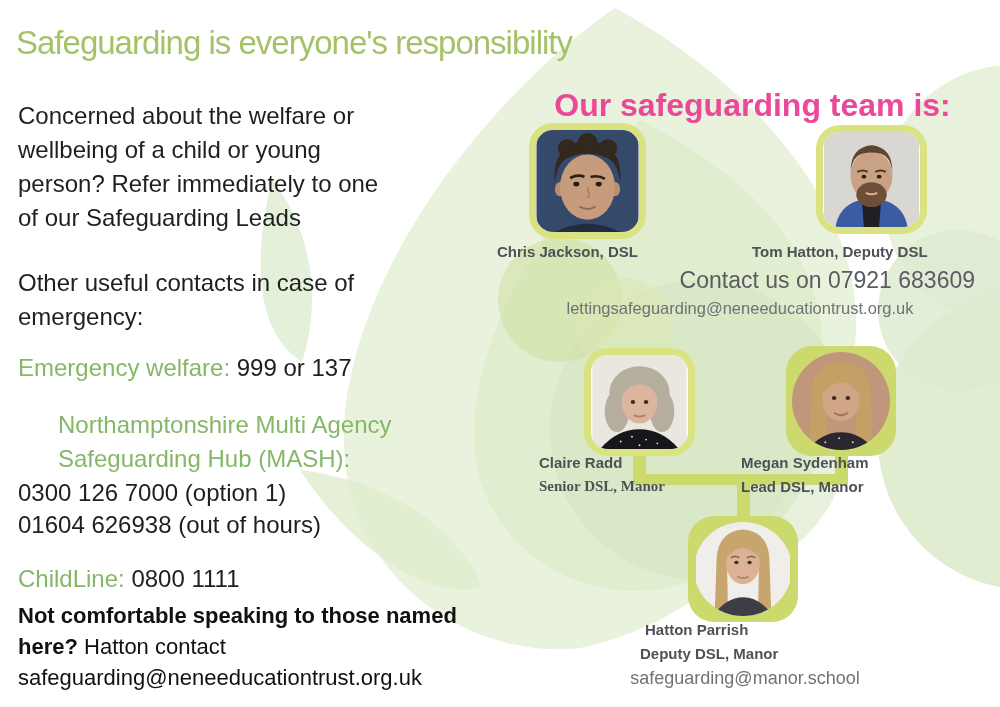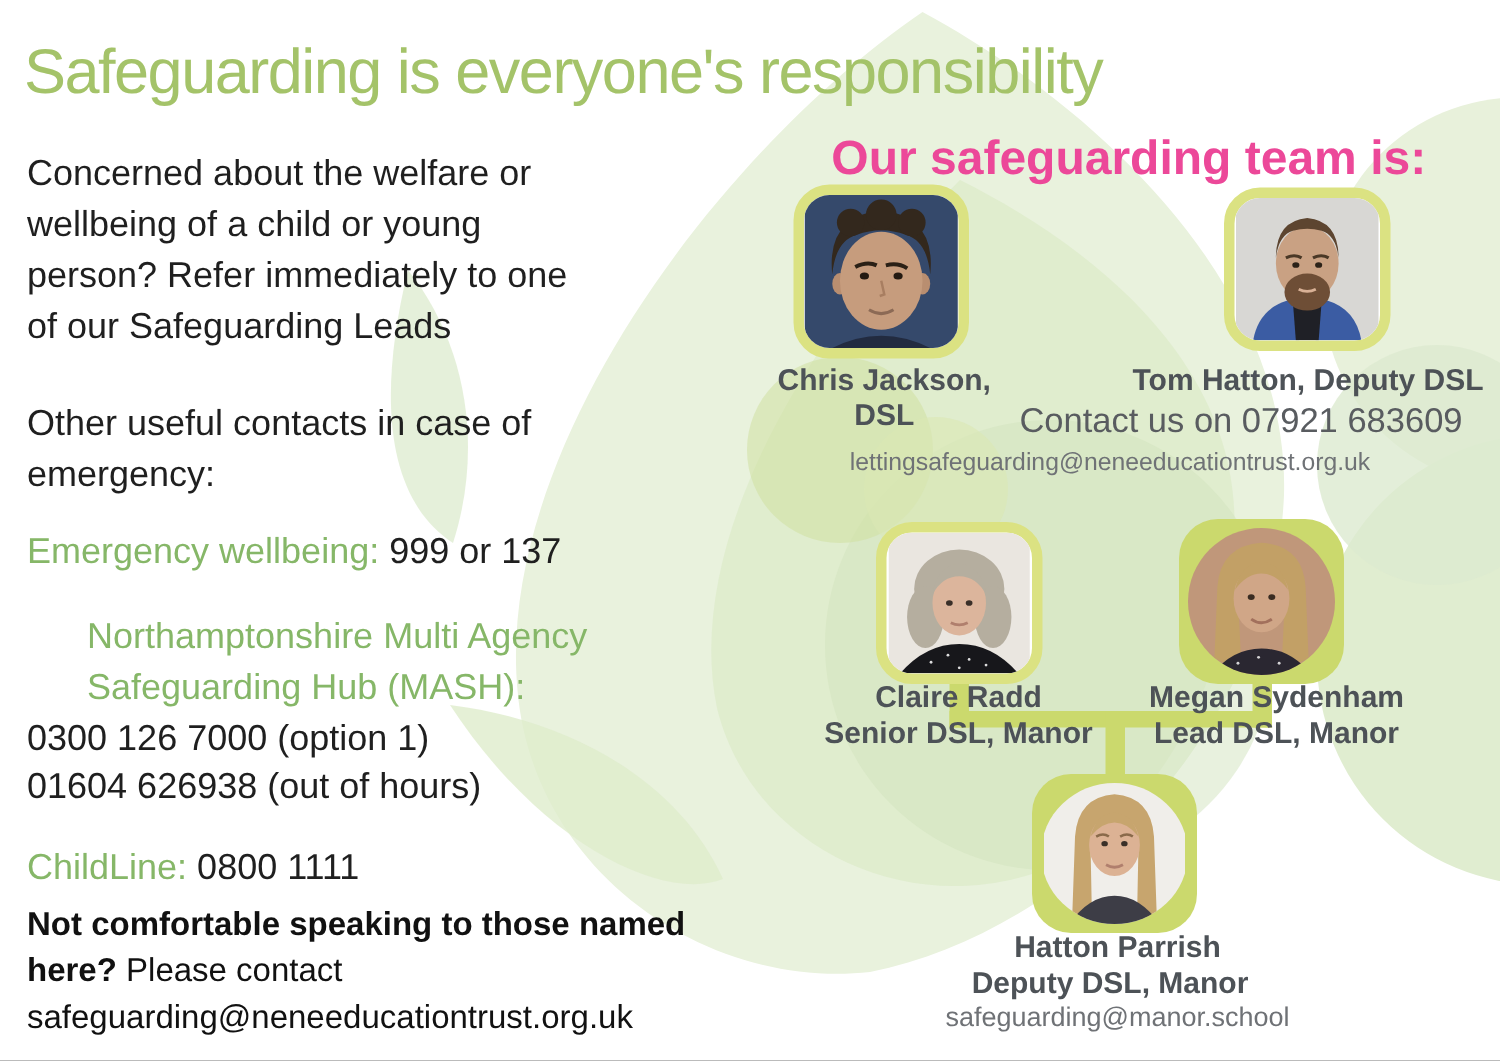--- a/index.html
+++ b/index.html
@@ -15,21 +15,21 @@
   *{margin:0;padding:0;box-sizing:border-box;}
   html,body{background:#888;}
   .poster{
     position:relative;width:1000px;height:707px;background:#ffffff;
     overflow:hidden;margin:0 auto;
     font-family:"Liberation Sans", sans-serif;
   }
   .bg{position:absolute;inset:0;z-index:0;}
   .abs{position:absolute;}
   .title{
-    left:16px;top:24px;width:975px;font-size:42px;letter-spacing:-1px;
+    left:16px;top:24px;width:975px;font-size:33px;letter-spacing:-1px;
     color:var(--title-green);font-weight:400;white-space:nowrap;z-index:4;
   }
   .body-text{font-size:24px;line-height:34px;color:var(--body-black);z-index:4;}
   .multiline{white-space:pre-line;}
   .green{color:var(--text-green);}
   .black{color:var(--body-black);}
   .intro{left:18px;top:99px;width:470px;}
   .other{left:18px;top:266px;width:470px;}
   .emergency{left:18px;top:351px;width:470px;}
   .mash-green{left:18px;top:408px;width:470px;color:var(--text-green);margin-left:40px;}
@@ -55,27 +55,27 @@
     position:absolute;inset:6px;border-radius:50%;overflow:hidden;display:block;
   }
   .photo-card svg,.photo-card-filled svg{display:block;width:100%;height:100%;}
   .chris-card{left:529px;top:123px;width:117px;height:116px;}
   .tom-card{left:816px;top:125px;width:111px;height:109px;}
   .claire-card{left:584px;top:348px;width:111px;height:108px;}
   .megan-card{left:786px;top:346px;width:110px;height:110px;}
   .sophie-card{left:688px;top:516px;width:110px;height:106px;}
 
   .member-label{
-    text-align:center;font-weight:bold;color:var(--name-gray);
-    font-size:20px;z-index:5;
+    text-align:left;font-weight:bold;color:var(--name-gray);
+    font-size:15px;z-index:5;
   }
   .chris-label{left:497px;top:243px;width:185px;}
   .tom-label{left:752px;top:243px;width:240px;}
   .claire-name{left:539px;top:454px;width:200px;}
-  .claire-role{left:539px;top:478px;width:200px;}
+  .claire-role{left:539px;top:478px;width:200px;font-family:Liberation Serif, serif;}
   .megan-name{left:741px;top:454px;width:220px;}
   .megan-role{left:741px;top:478px;width:220px;}
   .sophie-name{left:645px;top:621px;width:200px;}
   .sophie-role{left:640px;top:645px;width:200px;}
 
   .contact-line{left:505px;top:267px;width:470px;text-align:right;
     font-size:23px;color:var(--contact-gray);z-index:4;}
   .lettings-email{left:505px;top:299px;width:470px;text-align:center;
     font-size:16.5px;color:var(--email-gray);z-index:4;}
   .manor-email{left:585px;top:668px;width:320px;text-align:center;
@@ -109,35 +109,35 @@
 
   <p class="abs body-text multiline intro">Concerned about the welfare or
 wellbeing of a child or young
 person?  Refer immediately to one
 of our Safeguarding Leads</p>
 
   <p class="abs body-text multiline other">Other useful contacts in case of
 emergency:</p>
 
   <p class="abs body-text emergency">
-    <span class="green">Emergency wellbeing:</span><span class="black"> 999 or 137</span>
+    <span class="green">Emergency welfare:</span><span class="black"> 999 or 137</span>
   </p>
 
   <p class="abs body-text multiline mash-green">Northamptonshire Multi Agency
 Safeguarding Hub (MASH):</p>
   <p class="abs body-text phone1">0300 126 7000 (option 1)</p>
   <p class="abs body-text phone2">01604 626938 (out of hours)</p>
 
   <p class="abs body-text childline">
     <span class="green">ChildLine:</span><span class="black">  0800 1111</span>
   </p>
 
   <p class="abs notcomf">
     <strong>Not comfortable speaking to those named</strong><br>
-    <strong>here?</strong><span>  Please contact</span><br>
+    <strong>here?</strong><span>  Hatton contact</span><br>
     <span>safeguarding@neneeducationtrust.org.uk</span>
   </p>
 
   <h2 class="abs team-heading">Our safeguarding team is:</h2>
 
   <div class="abs connector conn-v1"></div>
   <div class="abs connector conn-v2"></div>
   <div class="abs connector conn-h"></div>
   <div class="abs connector conn-v3"></div>
 

